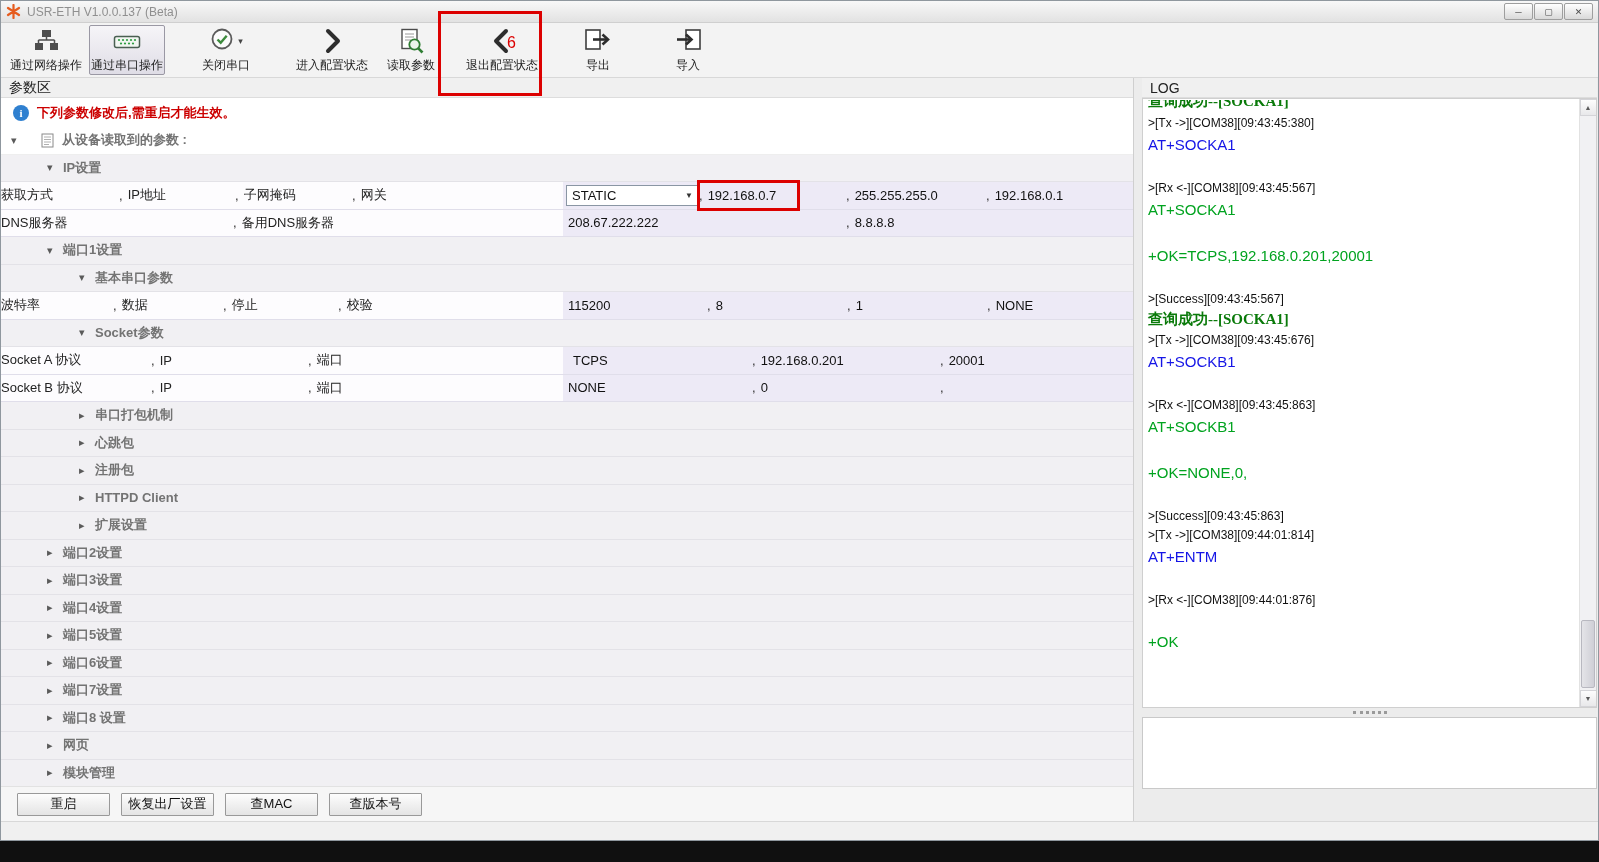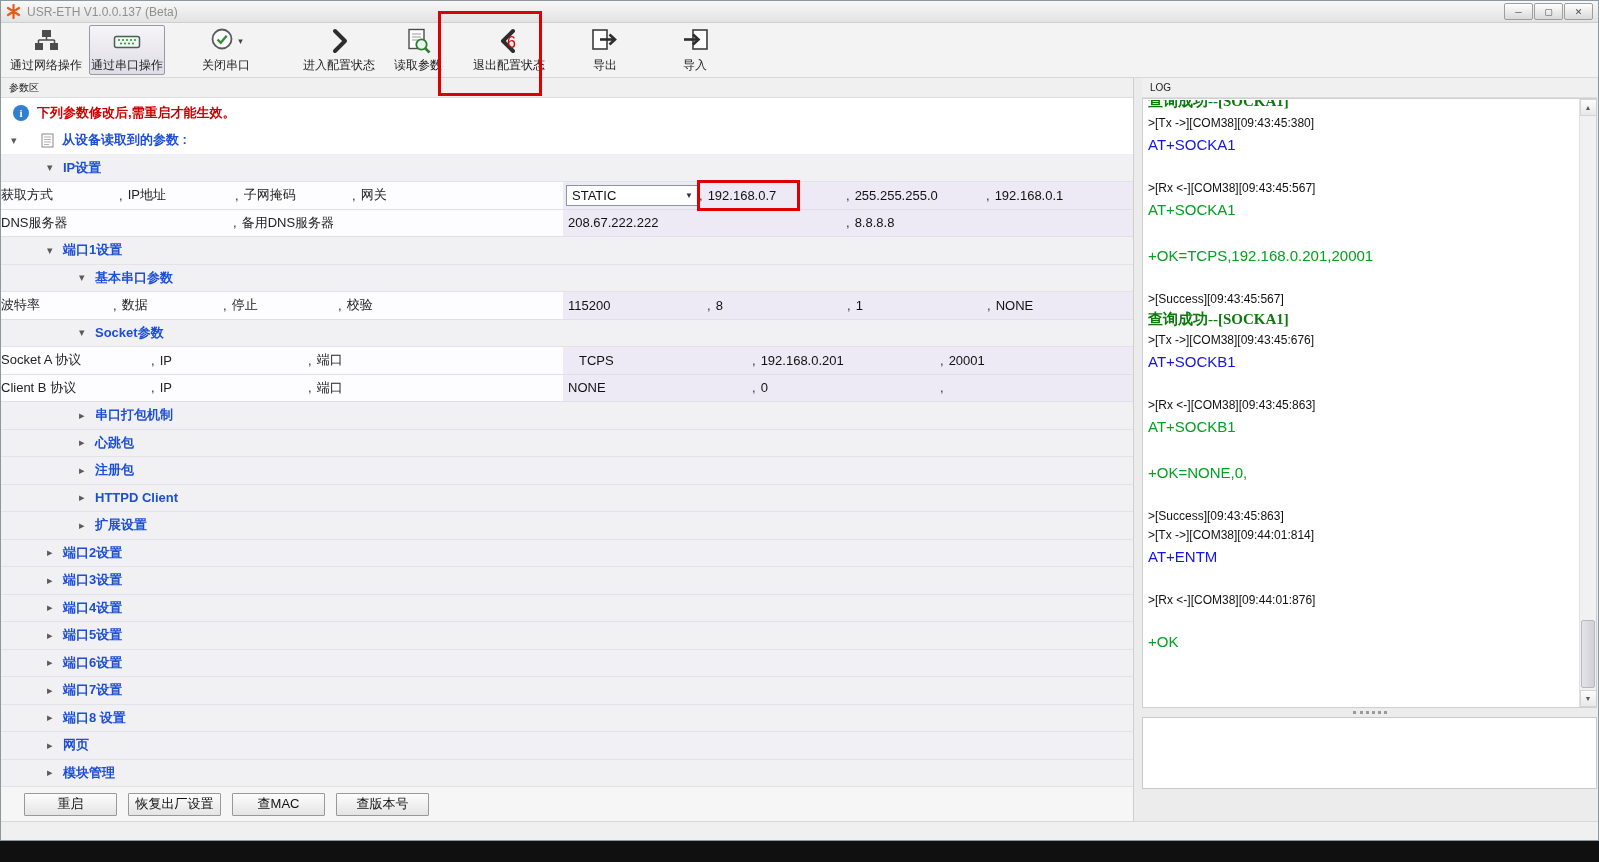--- a/index.html
+++ b/index.html
@@ -14,44 +14,44 @@
 .win-btn{width:29px;height:17px;border:1px solid #9e9e9e;background:linear-gradient(#ffffff,#d9d9d9);color:#4a4a4a;font-size:9px;display:flex;align-items:center;justify-content:center;border-radius:2px}
 
 .toolbar{flex:0 0 55px;background:#f3f3f3;border-bottom:1px solid #d8d8d8;display:flex;align-items:center;padding-left:6px;position:relative}
 .tbtn{height:50px;display:flex;flex-direction:column;align-items:center;justify-content:center;gap:2px;font-size:12px;color:#1c1c1c;border:1px solid transparent;border-radius:2px}
 .tbtn .ticon{height:28px;display:flex;align-items:center;justify-content:center}
 .tbtn.active{background:linear-gradient(#f6f5f8,#dfdde6);border-color:#9a98a4}
 .caret{font-size:9px;color:#444;margin-left:3px}
 
 .main{flex:1;display:flex;min-height:0}
 .lpanel{flex:0 0 1133px;display:flex;flex-direction:column;background:#fff;border-right:1px solid #cfcfcf}
-.panel-head{flex:0 0 20px;background:#f0f0f0;border-bottom:1px solid #ddd;display:flex;align-items:center;padding-left:8px;font-size:10px;color:#222}
+.panel-head{flex:0 0 20px;background:#f0f0f0;border-bottom:1px solid #ddd;display:flex;align-items:center;padding-left:8px;font-size:14px;color:#222}
 .tree{flex:1;overflow:hidden;background:#fff}
 .notice{height:29px;display:flex;align-items:center;padding-left:12px;gap:8px;background:#fff}
 .info-icon{width:16px;height:16px;border-radius:50%;background:#2f80d0;color:#fff;font-size:11px;font-weight:bold;font-family:"Liberation Serif",serif;display:flex;align-items:center;justify-content:center}
 .notice-text{color:#cc0000;font-size:13px;font-weight:bold}
 .trow{height:27.5px;display:flex;align-items:center;font-size:13px;background:#f1f0f3;border-bottom:1px solid #e3e2e7}
 .trow.root{background:#fff;border-bottom:1px solid #eee;padding-left:10px}
 .trow .arrow{flex:0 0 16px;width:16px;color:#5a5a5a;font-size:11px}
-.tlabel{color:#1d4ed8}
+.tlabel{color:#737373}
 .tlabel.b{font-weight:bold}
 .ind1{padding-left:46px}
 .ind2{padding-left:78px}
 .doc-icon{display:inline-flex;margin:0 8px 0 14px}
 .drow{height:27.5px;display:flex;align-items:stretch;border-bottom:1px solid #e0deea;font-size:13px;background:#fdfcfe}
 .drow .labels{flex:0 0 562px;display:flex;align-items:center;background:#fdfcfe}
 .drow .values{flex:1;display:flex;align-items:center;background:#edeaf6}
 .lc{display:flex;align-items:center;white-space:nowrap;color:#222}
 .vc{display:flex;align-items:center;white-space:nowrap;color:#111}
 .cm{margin-right:5px;color:#333}
 .pl103{}
 .pl118{}
 .combo{flex:0 0 133px;height:21px;margin-left:3px;background:#fff;border:1px solid #8a96a4;display:flex;align-items:center;justify-content:space-between;padding:0 5px;font-size:13px;color:#111}
 .combo .dd{font-size:8px;color:#333}
-.btnrow{flex:0 0 35px;background:#f6f6f6;border-top:1px solid #e2e2e2;display:flex;align-items:center;gap:11px;padding-left:23px}
+.btnrow{flex:0 0 35px;background:#f6f6f6;border-top:1px solid #e2e2e2;display:flex;align-items:center;gap:11px;padding-left:16px}
 .pbtn{width:93px;height:23px;background:linear-gradient(#fdfdfd,#e4e4e4);border:1px solid #999;border-radius:1px;font-size:13px;color:#111;display:flex;align-items:center;justify-content:center}
 
 .vsplit{flex:0 0 8px;background:#ececec}
 .rpanel{flex:1;display:flex;flex-direction:column;background:#ececec;padding-right:1px}
 .log-area{flex:0 0 610px;position:relative;background:#fff;border:1px solid #cfcfcf;overflow:hidden}
 .log-lines{position:absolute;inset:0 17px 0 0;padding:1px 0 0 5px;overflow:hidden}
 .ll{white-space:nowrap}
 .ll.ts{line-height:17px}
 .ll.ts span{font-size:12px;color:#111}
 .ll.tx{line-height:26px}
@@ -133,21 +133,21 @@
         <span>
           <svg width="26" height="26" viewBox="0 0 26 26">
               <circle cx="13" cy="13" r="9.5" fill="#fbfbfb" stroke="#5a5a5a" stroke-width="1.8"></circle>
               <path d="M8.5 13.5l3.2 3.2 6-7" stroke="#3c8a3c" stroke-width="2.4" fill="none"></path>
             </svg>
         </span>
         <span class="caret">▾</span>
       </span>
       <span>关闭串口</span>
     </div>
-    <div class="tbtn" style="width:84px;margin-left:28px">
+    <div class="tbtn" style="width:84px;margin-left:21px">
       <span class="ticon">
         <svg width="24" height="26" viewBox="0 0 24 26">
             <path d="M8 3l10 10L8 23" stroke="#2d2d2d" stroke-width="4" fill="none" stroke-linecap="round" stroke-linejoin="round"></path>
           </svg>
       </span>
       <span>进入配置状态</span>
     </div>
     <div class="tbtn" style="width:70px;margin-left:2px">
       <span class="ticon">
         <svg width="26" height="26" viewBox="0 0 26 26">
@@ -337,38 +337,38 @@
             <span class="lc" style="width:157px">
                 <span class="cm">,</span>
                 <span>IP</span>
               </span>
             <span class="lc">
                 <span class="cm">,</span>
                 <span>端口</span>
               </span>
           </div>
           <div class="values">
-            <span class="vc" style="width:189px;padding-left:16px">
+            <span class="vc" style="width:189px;padding-left:10px">
                 <span>TCPS</span>
               </span>
             <span class="vc" style="width:188px">
                 <span class="cm">,</span>
                 <span>192.168.0.201</span>
               </span>
             <span class="vc">
                 <span class="cm">,</span>
                 <span>20001</span>
               </span>
           </div>
         </div>
 
         <div class="drow">
           <div class="labels pl118">
             <span class="lc" style="width:150px">
-                <span>Client B 协议</span>
+                <span>Socket B 协议</span>
               </span>
             <span class="lc" style="width:157px">
                 <span class="cm">,</span>
                 <span>IP</span>
               </span>
             <span class="lc">
                 <span class="cm">,</span>
                 <span>端口</span>
               </span>
           </div>

